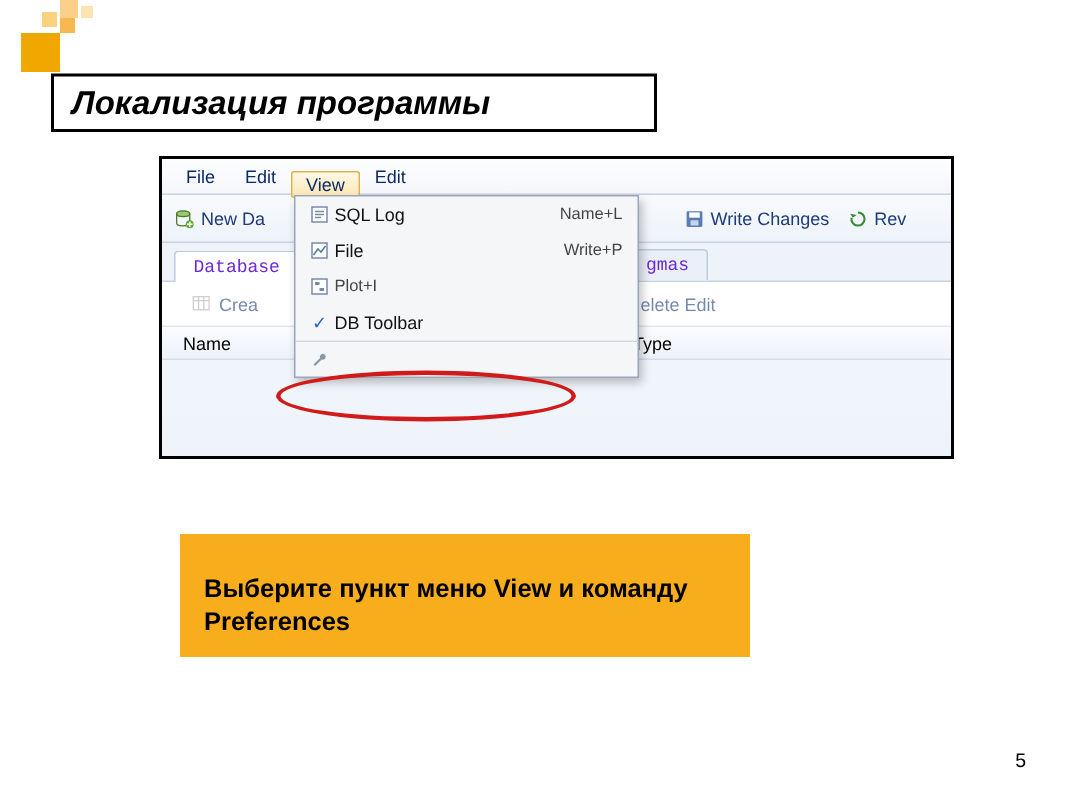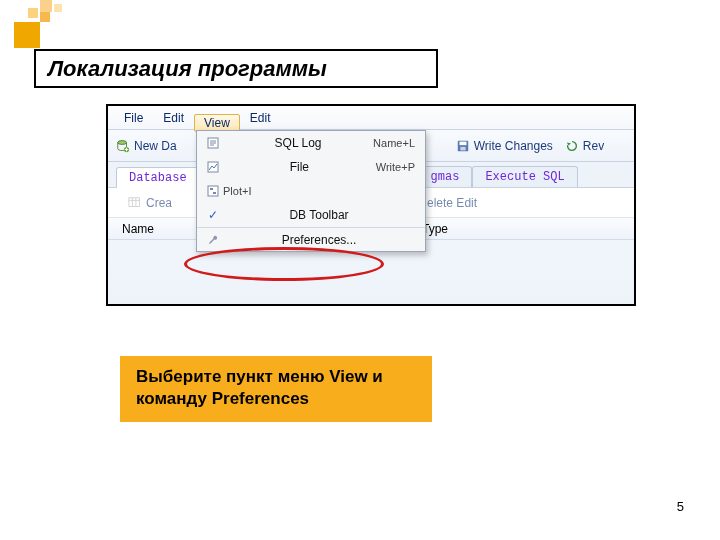--- a/index.html
+++ b/index.html
@@ -139,38 +139,38 @@
     font-size: 12px;
   }
   .dd-row {
     display:flex;
     align-items:center;
     height: 24px;
     padding: 0 10px 0 6px;
   }
   .dd-row.sep { border-top: 1px solid #d3d8e2; }
   .dd-icon { width:20px; display:flex; justify-content:center; color:#4a6aa0; }
-  .dd-label { flex:1; color:#111;text-align:center; }
+  .dd-label { flex:1; color:#111; }
   .dd-shortcut { color:#444; font-size:11px; }
 
   .red-oval {
     position:absolute;
     left: 76px; top: 141px;
     width: 200px; height: 34px;
     border: 3px solid #d11a1a;
     border-radius: 50%;
     pointer-events:none;
   }
 
   .instruction {
     position:absolute;
     left: 120px; top: 356px;
-    width: 312px;
+    width: 380px;
     background: #f7ad1c;
-    padding: 10px 16px 12px;
+    padding: 26px 16px 12px;
     font-size: 17px;
     font-weight: bold;
     line-height: 1.3;
   }
 
   .page-num {
     position:absolute;
     right: 36px;
     bottom: 26px;
     font-size: 13px;
@@ -231,21 +231,20 @@
           </svg>
       </span>
       <span>Rev</span>
     </div>
   </div>
 
   <div class="tabsrow">
     <div class="tab active">Database</div>
     <div class="tab-gap"></div>
     <div class="tab">gmas</div>
-    <div class="tab">Execute SQL</div>
   </div>
 
   <div class="subtoolbar">
     <div class="tbtn" style="opacity:.6">
       <span class="ticon">
         <svg class="dbicon" viewBox="0 0 16 16">
             <rect x="1" y="2" width="12" height="10" fill="#fff" stroke="#b0b0b0"></rect>
             <path d="M1 5h12M5 2v10M9 2v10" stroke="#b0b0b0"></path>
           </svg>
       </span>
@@ -297,21 +296,20 @@
       <span class="dd-icon" style="color:#2a5fd0;">✓</span>
       <span class="dd-label">DB Toolbar</span>
       <span class="dd-shortcut"></span>
     </div>
     <div class="dd-row sep">
       <span class="dd-icon">
         <svg width="12" height="12" viewBox="0 0 12 12">
             <path d="M9 2a2 2 0 0 0-2.6 2.6L2 9l1 1 4.4-4.4A2 2 0 0 0 10 3z" fill="#8a96aa"></path>
           </svg>
       </span>
-      <span class="dd-label">Preferences...</span>
       <span class="dd-shortcut"></span>
     </div>
   </div>
 
   <div class="red-oval"></div>
 </div>
 
 <div class="instruction">Выберите пункт меню View и команду Preferences</div>
 
 <div class="page-num">5</div>

